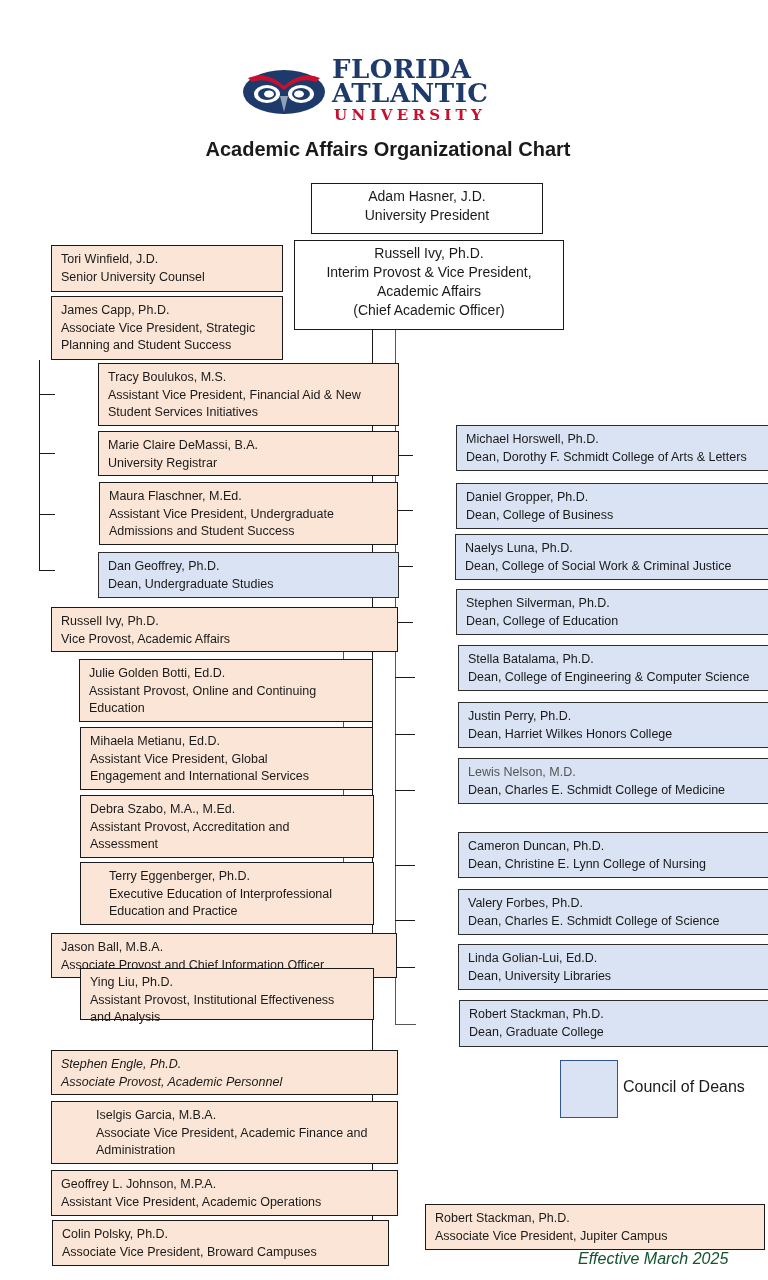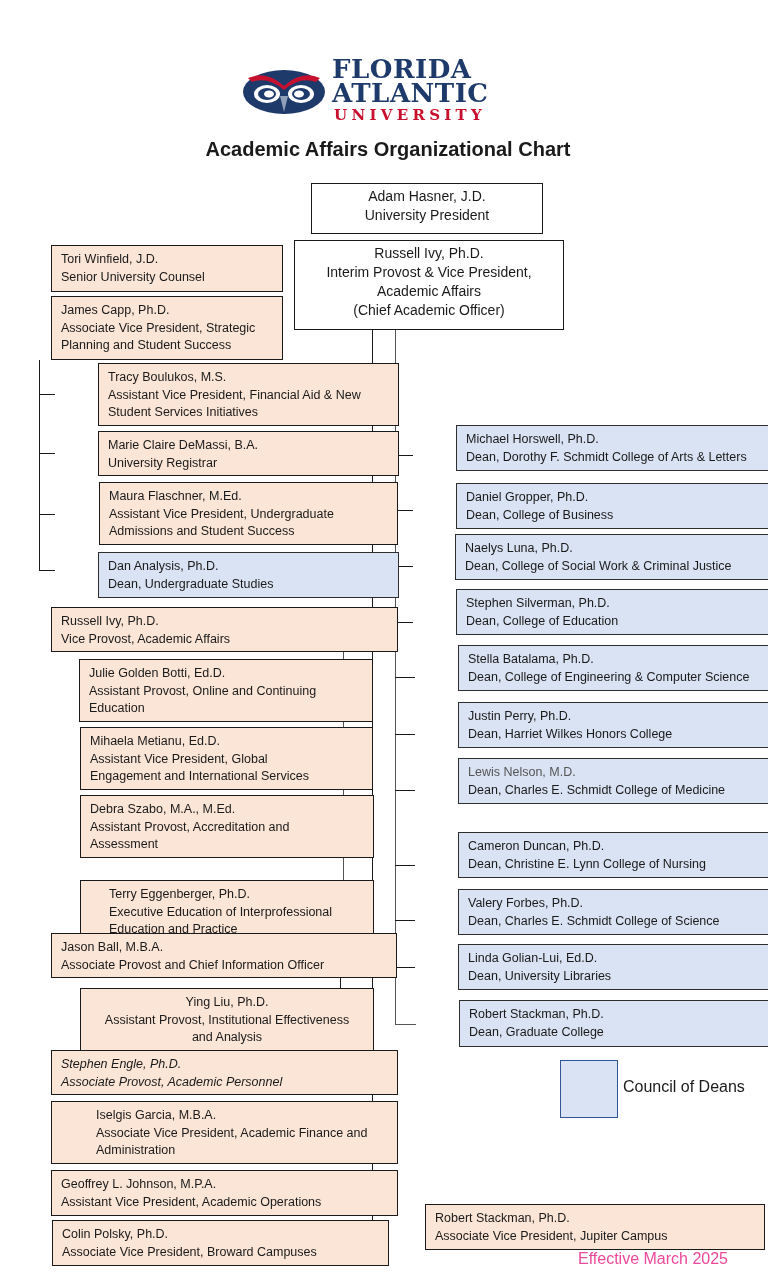--- a/index.html
+++ b/index.html
@@ -15,21 +15,21 @@
   .h { height: 1px; }
   .v { width: 1px; }
   .dash { position: absolute; height: 0; border-top: 1px dashed #1a1a1a; }
   #logo { position: absolute; left: 242px; top: 54px; width: 262px; height: 74px; }
   .logo-text { position: absolute; font-family: "DejaVu Serif", serif; font-weight: bold; color: #1e3a6b; }
   .title { position: absolute; left: 0; width: 776px; top: 138px; text-align: center;
            font-weight: bold; font-size: 20px; }
   .legend-swatch { position: absolute; left: 560px; top: 1060px; width: 58px; height: 58px;
                    background: #dae3f3; border: 1px solid #2f5597; box-sizing: border-box; }
   .legend-label { position: absolute; left: 623px; top: 1078px; font-size: 16px; }
-  .effective { position: absolute; left: 578px; top: 1250px; font-size: 16px; color: #ec4899; }
+  .effective { position: absolute; left: 578px; top: 1250px; font-size: 16px; color: #14532d; font-style: italic; }
 </style>
 </head>
 <body>
 
 <div id="logo">
   <svg width="84" height="48" viewBox="0 0 84 48" style="position:absolute;left:0;top:14px;">
     <ellipse cx="42" cy="24" rx="41" ry="22" fill="#1e3a6b"></ellipse>
     <path d="M6 10 Q24 2 42 18 Q60 2 78 10 L74 14 Q58 8 42 22 Q26 8 10 14 Z" fill="#c8102e"></path>
     <ellipse cx="25" cy="26" rx="13" ry="9" fill="#ffffff"></ellipse>
     <ellipse cx="59" cy="26" rx="13" ry="9" fill="#ffffff"></ellipse>
@@ -108,21 +108,21 @@
 <div class="box peach" style="left:55px;top:431px;width:301px;height:45px;">
   <span>Marie Claire DeMassi, B.A.</span>
   <span>University Registrar</span>
 </div>
 <div class="box peach" style="left:56px;top:482px;width:299px;height:63px;">
   <span>Maura Flaschner, M.Ed.</span>
   <span>Assistant Vice President, Undergraduate</span>
   <span>Admissions and Student Success</span>
 </div>
 <div class="box blue" style="left:55px;top:552px;width:301px;height:46px;">
-  <span>Dan Analysis, Ph.D.</span>
+  <span>Dan Geoffrey, Ph.D.</span>
   <span>Dean, Undergraduate Studies</span>
 </div>
 
 <div class="box peach" style="left:8px;top:607px;width:347px;height:45px;">
   <span>Russell Ivy, Ph.D.</span>
   <span>Vice Provost, Academic Affairs</span>
 </div>
 <div class="box peach" style="left:36px;top:659px;width:294px;height:63px;">
   <span>Julie Golden Botti, Ed.D.</span>
   <span>Assistant Provost, Online and Continuing</span>
@@ -131,31 +131,31 @@
 <div class="box peach" style="left:37px;top:727px;width:293px;height:63px;">
   <span>Mihaela Metianu, Ed.D.</span>
   <span>Assistant Vice President, Global</span>
   <span>Engagement and International Services</span>
 </div>
 <div class="box peach" style="left:37px;top:795px;width:294px;height:63px;">
   <span>Debra Szabo, M.A., M.Ed.</span>
   <span>Assistant Provost, Accreditation and</span>
   <span>Assessment</span>
 </div>
-<div class="box peach" style="left:37px;top:880px;width:294px;height:63px;padding-left:28px;">
+<div class="box peach" style="left:37px;top:862px;width:294px;height:63px;padding-left:28px;">
   <span>Terry Eggenberger, Ph.D.</span>
   <span>Executive Education of Interprofessional</span>
   <span>Education and Practice</span>
 </div>
 
 <div class="box peach" style="left:8px;top:933px;width:346px;height:45px;">
   <span>Jason Ball, M.B.A.</span>
   <span>Associate Provost and Chief Information Officer</span>
 </div>
-<div class="box peach" style="left:37px;top:988px;width:294px;height:77px;text-align:center;">
+<div class="box peach" style="left:37px;top:968px;width:294px;height:52px;">
   <span>Ying Liu, Ph.D.</span>
   <span>Assistant Provost, Institutional Effectiveness</span>
   <span>and Analysis</span>
 </div>
 
 <div class="box peach" style="left:8px;top:1050px;width:347px;height:45px;font-style:italic;">
   <span>Stephen Engle, Ph.D.</span>
   <span>Associate Provost, Academic Personnel</span>
 </div>
 <div class="box peach" style="left:8px;top:1101px;width:347px;height:63px;padding-left:44px;">

